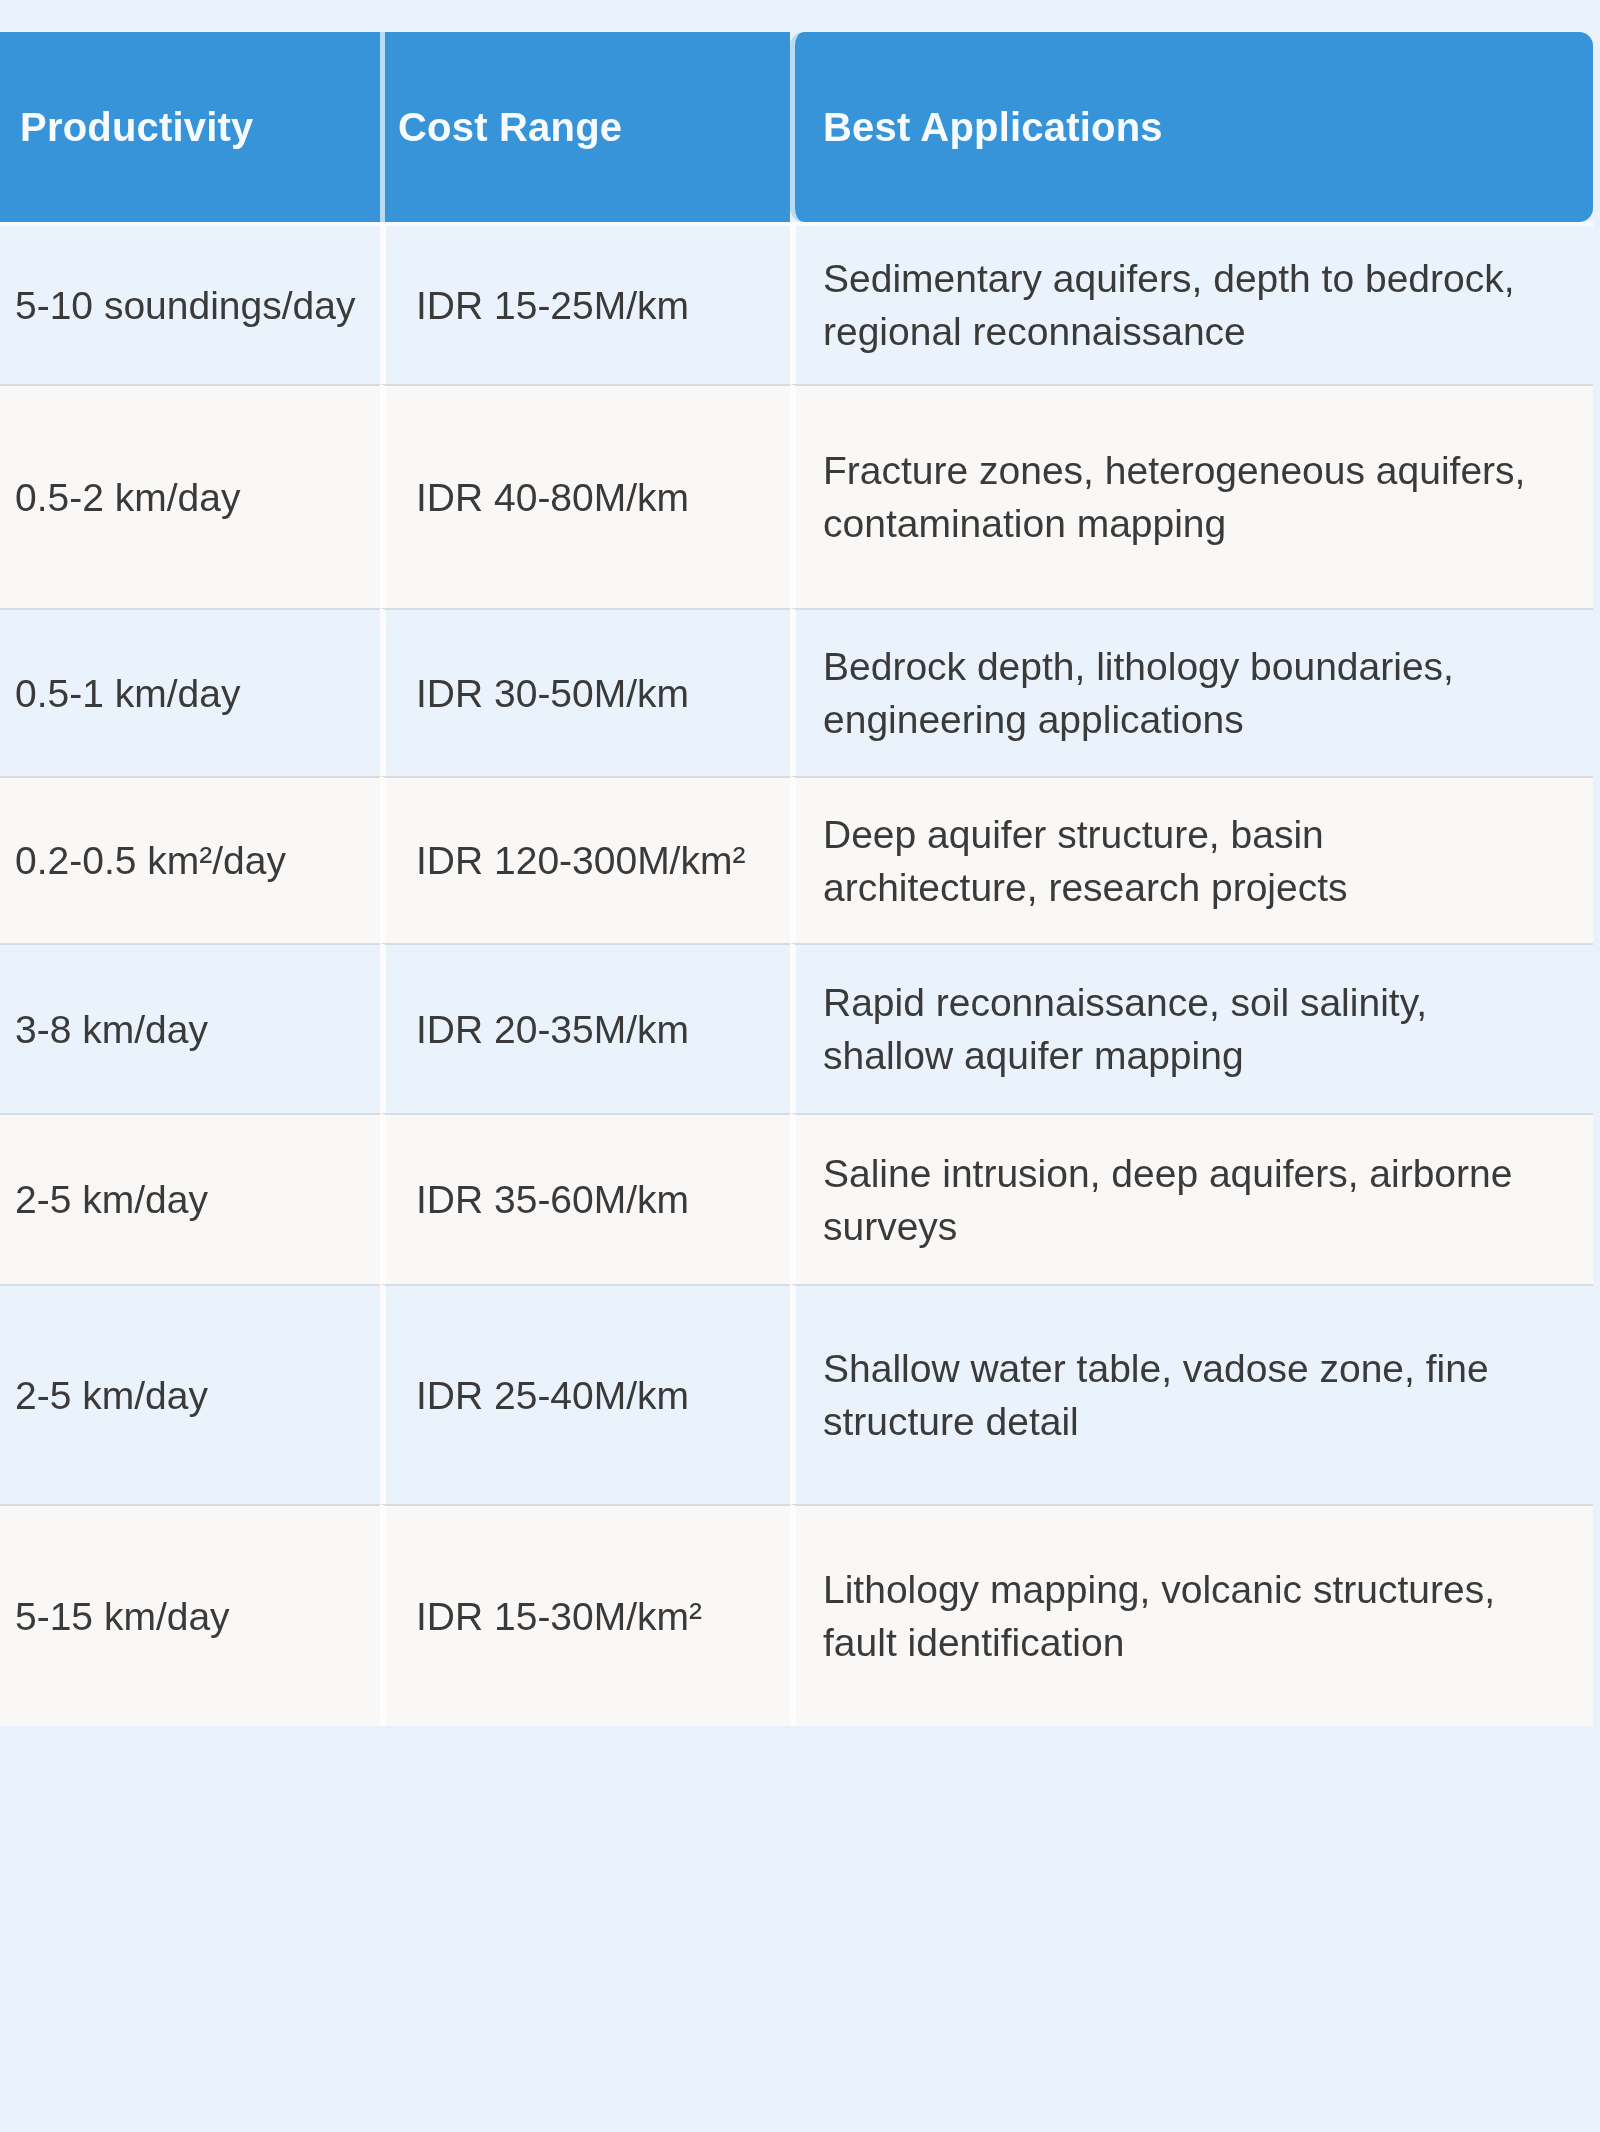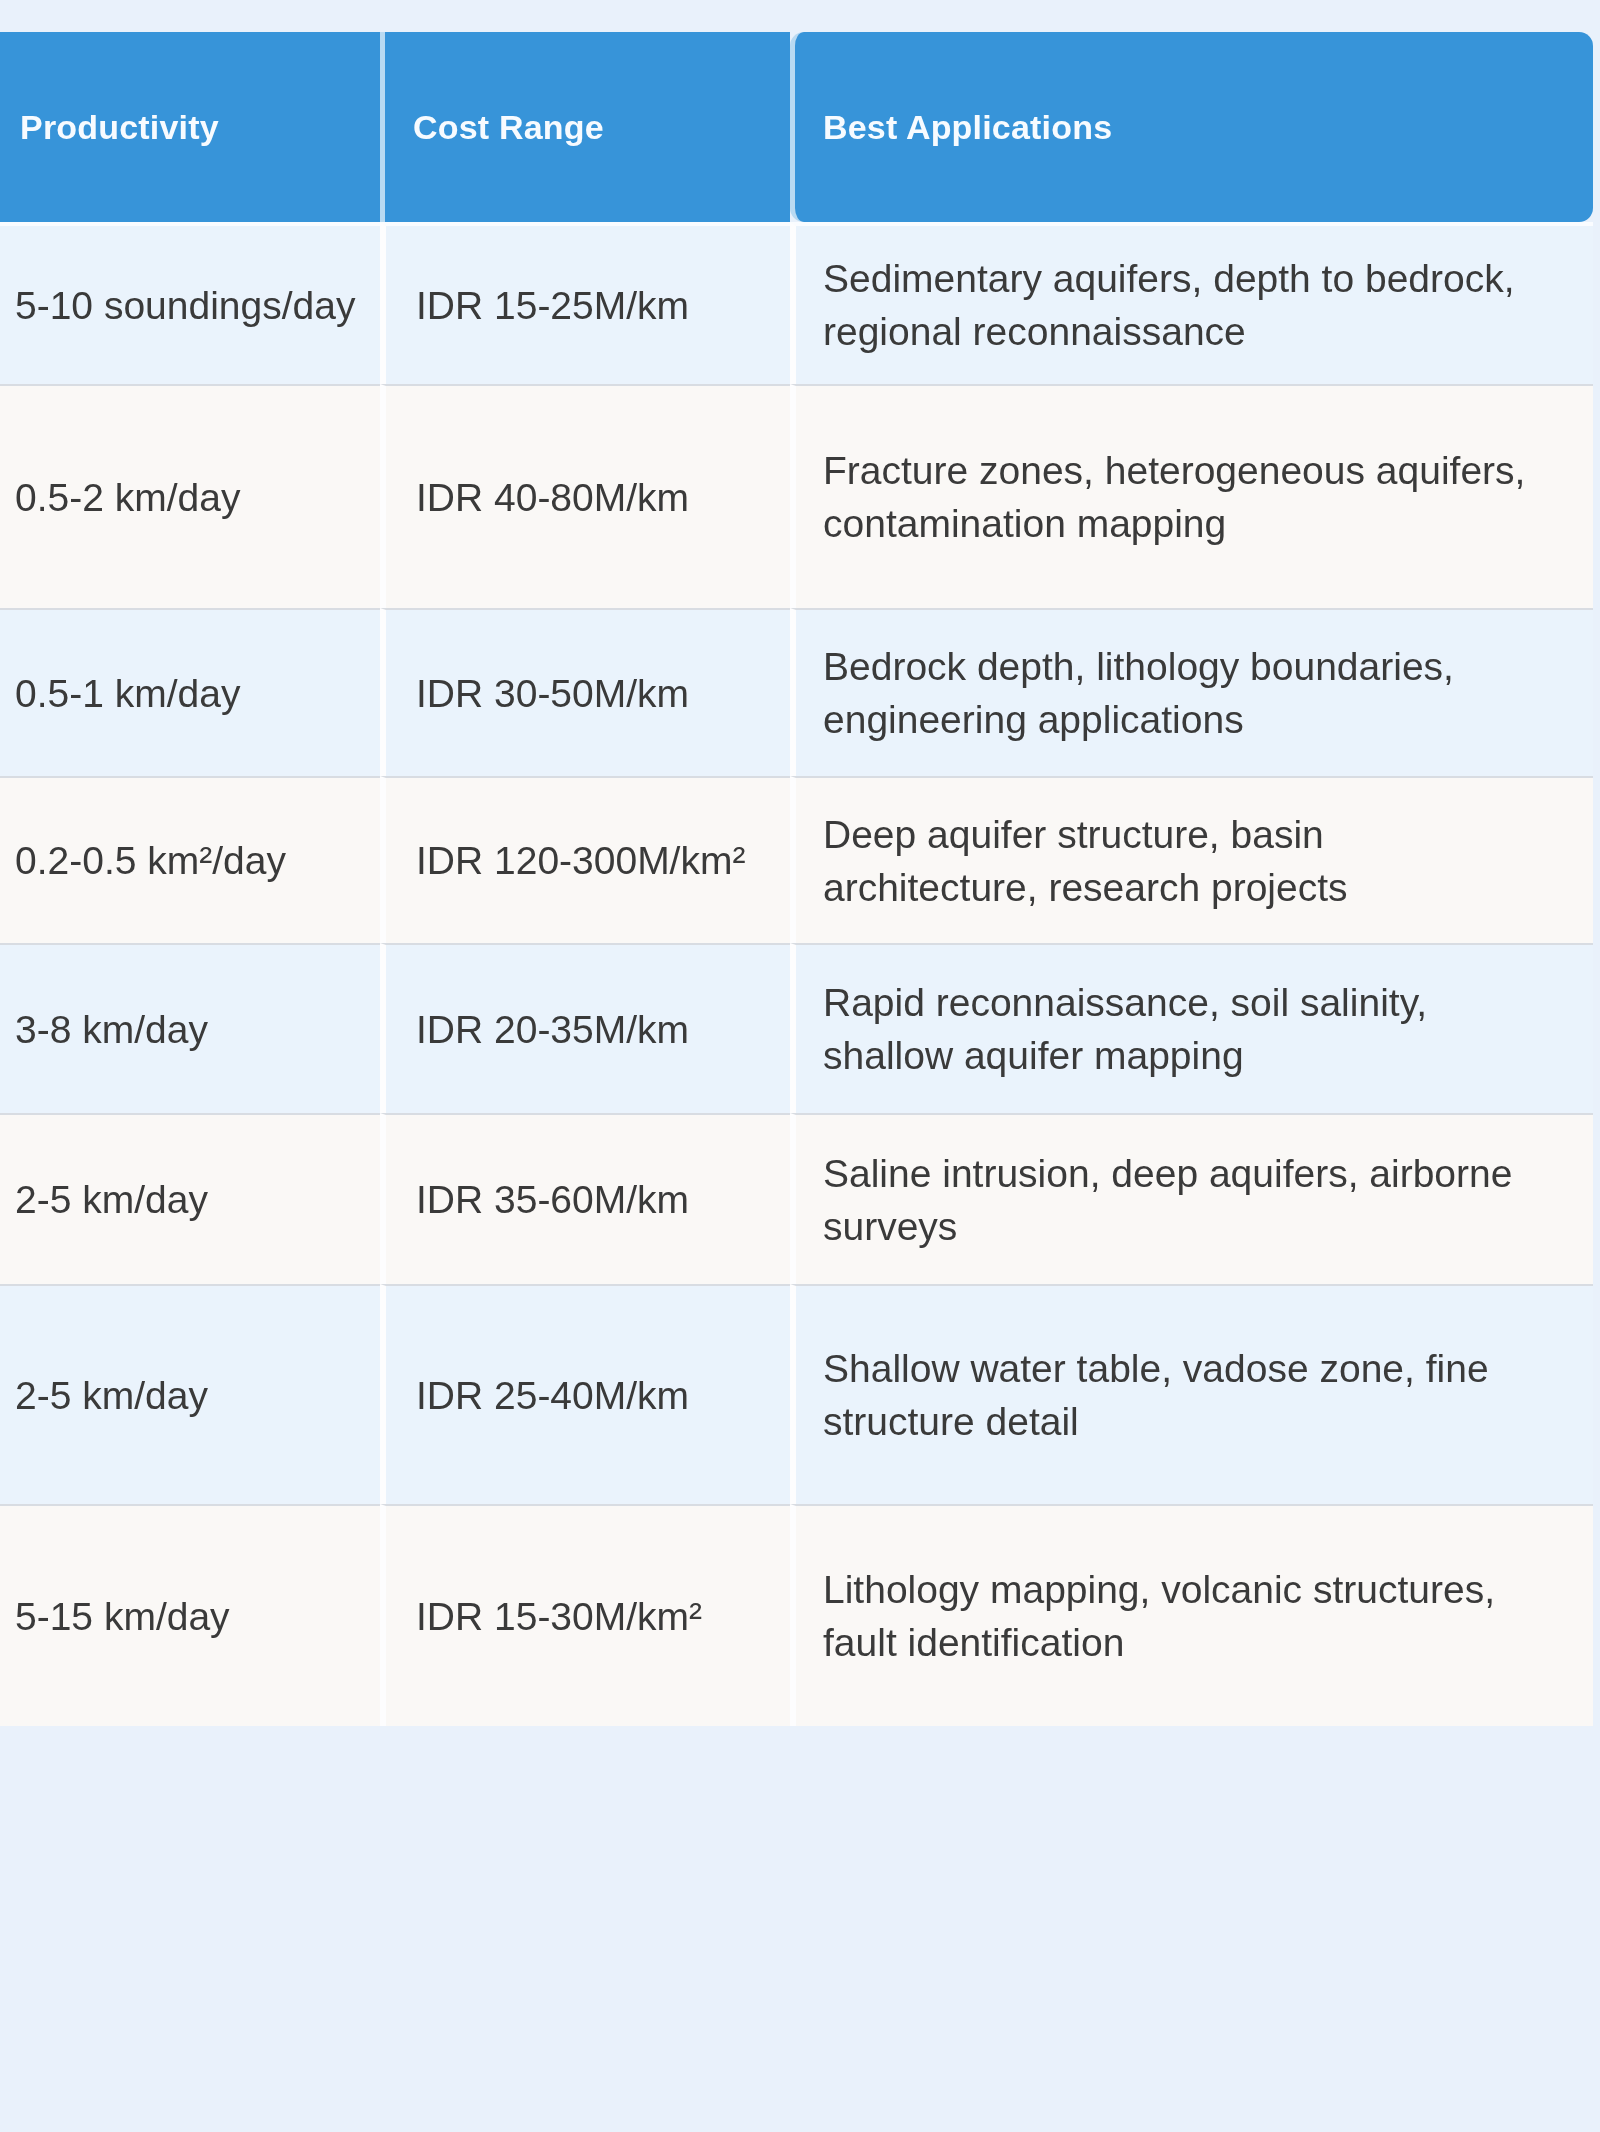--- a/index.html
+++ b/index.html
@@ -23,29 +23,29 @@
     width: 1593px;
     table-layout: fixed;
   }
   col.c-prod { width: 380px; }
   col.c-cost { width: 410px; }
   col.c-apps { width: 803px; }
 
   thead th {
     background: var(--header-bg, #3794d9);
     color: var(--header-text, #f7fbff);
-    font-size: 34px;
+    font-size: 40px;
     font-weight: 700;
     text-align: left;
     vertical-align: middle;
     height: 190px;
     padding: 0 20px 0 20px;
     letter-spacing: 0.2px;
   }
-  thead th.h-cost { padding-left: 28px; }
+  thead th.h-cost { padding-left: 13px; }
   thead th.h-apps { padding-left: 28px; border-radius: 14px; }
   thead th + th { border-left: 5px solid rgba(255,255,255,0.65); }
 
   tbody td {
     font-size: 39px;
     line-height: 53px;
     color: var(--body-text, #3a3a3a);
     vertical-align: middle;
     word-wrap: break-word;
   }

